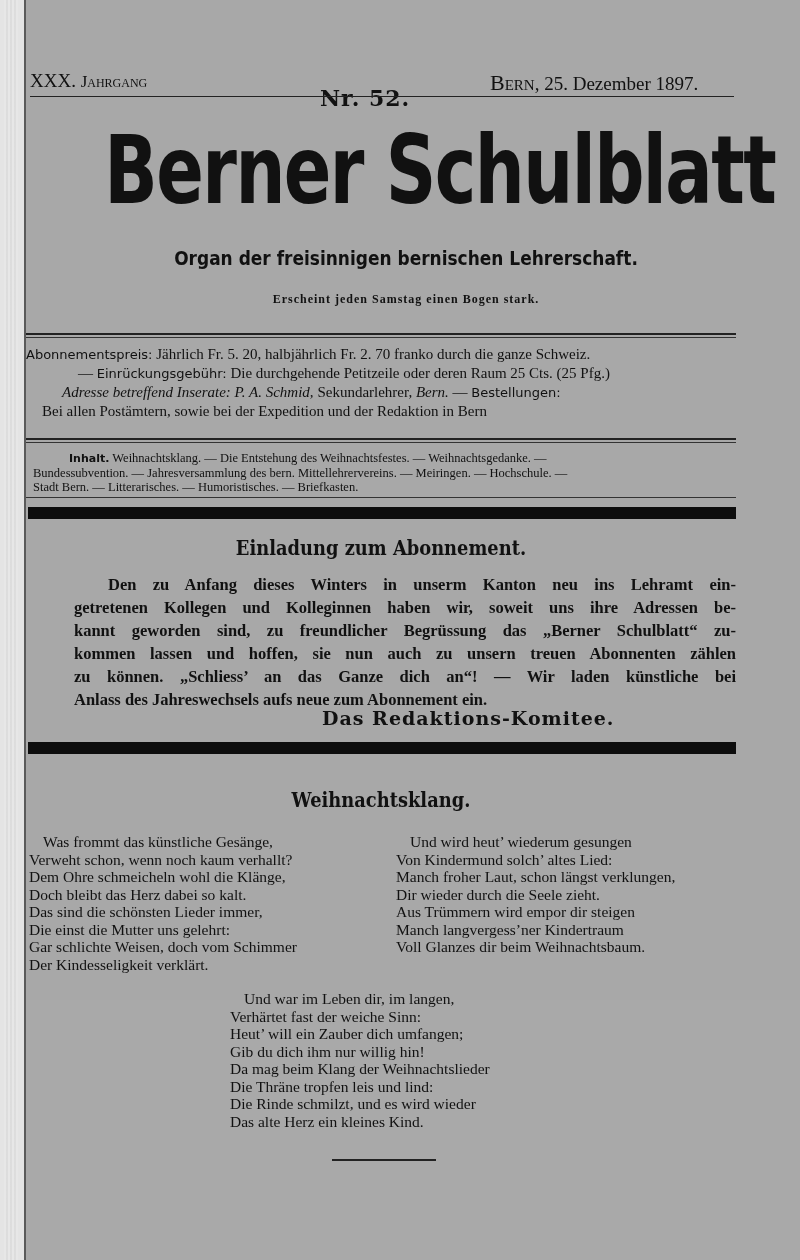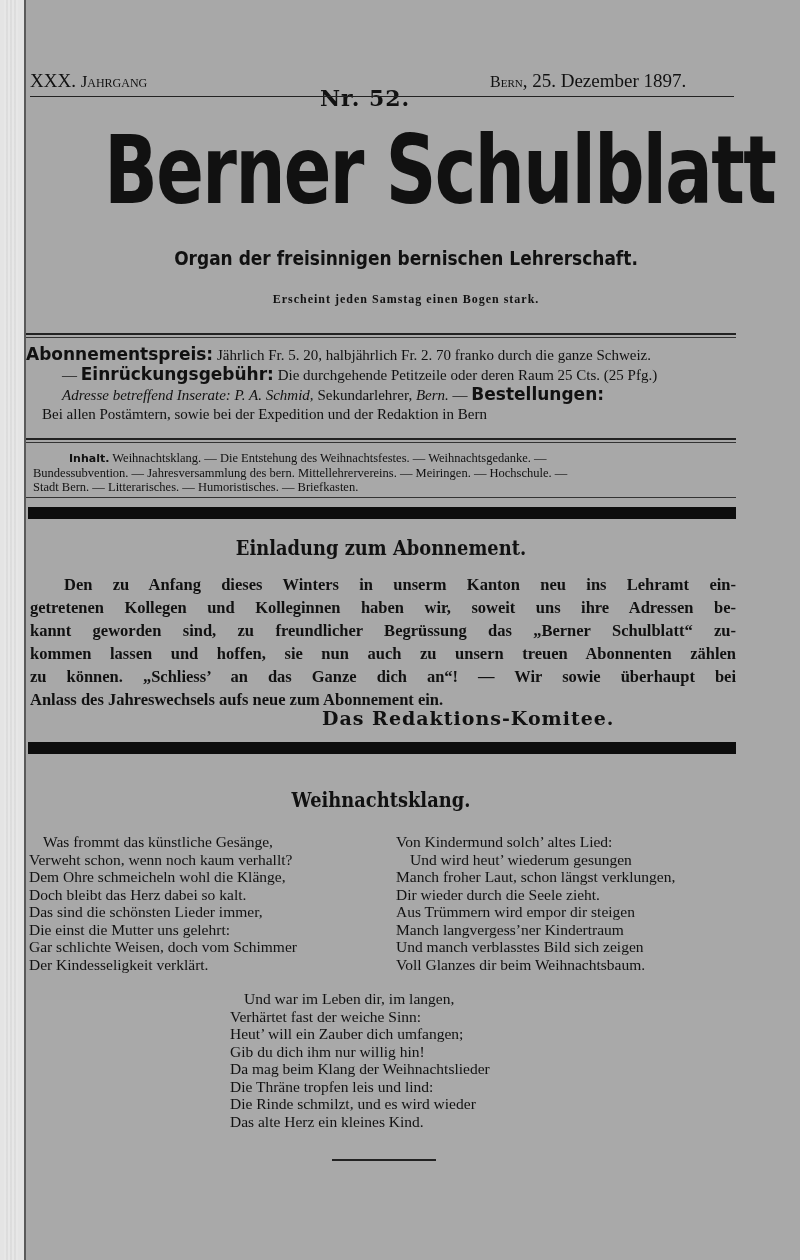--- a/index.html
+++ b/index.html
@@ -23,21 +23,21 @@
     position: absolute; left: 26px; top: 0; width: 774px; height: 1000px;
     background: #a8a8a8;
   }
   .abs { position: absolute; white-space: nowrap; }
 
   
   .mast-left { left: 4px; top: 70px; font-size: 19px; }
   .mast-left .sc { font-variant: small-caps; font-size: 17px; }
   .mast-center { left: 294px; top: 68px; font-size: 22px; font-weight: bold; font-family: "DejaVu Serif", serif; letter-spacing: 1px; margin-top: 17px; }
   .mast-right { left: 464px; top: 70px; font-size: 19px; }
-  .mast-right .sc { font-variant: small-caps; font-size: 16px; }
+  .mast-right .sc { font-variant: small-caps; font-size: 22px; }
   .rule-thin { position: absolute; height: 1px; background: #222; }
 
   .title {
     left: 0; top: 110px; width: 712px; text-align: center;
     font-family: "DejaVu Sans", sans-serif; font-weight: bold;
     font-size: 90px; letter-spacing: -2px; line-height: 120px;
     transform: scaleX(0.78) scaleY(1.05); transform-origin: 50% 50%;
   }
   .subtitle {
     left: 0; top: 246px; width: 760px; text-align: center;
@@ -47,36 +47,36 @@
   .appear {
     left: 0; top: 292px; width: 760px; text-align: center;
     font-size: 12px; font-weight: bold; letter-spacing: 1px;
   }
   .double-rule { position: absolute; left: 0; width: 710px; }
   .double-rule .a { height: 2px; background: #222; }
   .double-rule .b { height: 1px; background: #333; margin-top: 2px; }
 
   .info { left: 0; top: 345px; width: 720px; font-size: 15px; line-height: 19px; }
   .info .line { display: block; white-space: nowrap; }
-  .info .bold-sans { font-family: "DejaVu Sans", sans-serif; font-weight: bold; font-size: 17px; }
+  .info .bold-sans { font-family: "DejaVu Sans", sans-serif; font-weight: normal; font-size: 13px; }
   .info .ital { font-style: italic; }
 
   .contents { left: 0; top: 451px; width: 720px; font-size: 12.5px; line-height: 14px; margin-left: 7px; }
   .contents .line { display: block; white-space: nowrap; }
   .contents .lbl { font-family: "DejaVu Sans", sans-serif; font-weight: bold; font-size: 11px; }
 
   .thick-bar { position: absolute; left: 2px; width: 708px; height: 12px; background: #0d0d0d; }
 
   .h-section {
     left: 0; width: 710px; text-align: center;
     font-family: "DejaVu Serif", serif; font-weight: bold; font-size: 21px;
     transform: scaleX(0.85); transform-origin: 50% 50%;
   }
   .para { left: 4px; top: 573px; width: 706px; font-size: 16.5px; line-height: 23px; font-weight: bold; }
-  .para .line { display: block; white-space: nowrap; text-align: justify; text-align-last: justify; }
+  .para .line { display: block; white-space: nowrap; text-align: justify; text-align-last: justify; margin-left: 44px; }
   .para .line.indent { padding-left: 34px; }
   .para .line.last { text-align-last: left; }
   .signature {
     left: 296px; top: 707px; font-family: "DejaVu Serif", serif; font-weight: bold; font-size: 19px; letter-spacing: 1px;
   }
 
   .poem { font-size: 15.5px; line-height: 17.5px; }
   .poem .line { display: block; white-space: nowrap; }
   .poem .line.indent { padding-left: 14px; }
   .poem-col1 { left: 3px; top: 833px; }
@@ -104,21 +104,21 @@
   <div class="abs subtitle">Organ der freisinnigen bernischen Lehrerschaft.</div>
   <div class="abs appear">Erscheint jeden Samstag einen Bogen stark.</div>
 
   <div class="double-rule" style="top:333px;">
       <div class="a"></div>
       <div class="b"></div>
     </div>
 
   <div class="abs info">
     <span class="line"><span class="bold-sans">Abonnementspreis:</span><span> Jährlich Fr. 5. 20, halbjährlich Fr. 2. 70 franko durch die ganze Schweiz.</span></span>
-    <span class="line" style="padding-left:36px;"><span>— </span><span class="bold-sans">Einrückungsgebühr:</span><span> Die durchgehende Petitzeile oder deren Raum 25 Cts. (25 Pfg.)</span></span>
+    <span class="line" style="padding-left:52px;"><span>— </span><span class="bold-sans">Einrückungsgebühr:</span><span> Die durchgehende Petitzeile oder deren Raum 25 Cts. (25 Pfg.)</span></span>
     <span class="line" style="padding-left:36px;"><span class="ital">Adresse betreffend Inserate: P. A. Schmid,</span><span> Sekundarlehrer, </span><span class="ital">Bern.</span><span> — </span><span class="bold-sans">Bestellungen:</span></span>
     <span class="line" style="padding-left:16px;">Bei allen Postämtern, sowie bei der Expedition und der Redaktion in Bern</span>
   </div>
 
   <div class="double-rule" style="top:438px;">
       <div class="a"></div>
       <div class="b"></div>
     </div>
 
   <div class="abs contents">
@@ -131,48 +131,47 @@
       <div class="b"></div>
     </div>
   <div class="thick-bar" style="top:507px;"></div>
 
   <div class="abs h-section" style="top:535px;">Einladung zum Abonnement.</div>
   <div class="abs para">
     <span class="line indent">Den zu Anfang dieses Winters in unserm Kanton neu ins Lehramt ein-</span>
     <span class="line">getretenen Kollegen und Kolleginnen haben wir, soweit uns ihre Adressen be-</span>
     <span class="line">kannt geworden sind, zu freundlicher Begrüssung das „Berner Schulblatt“ zu-</span>
     <span class="line">kommen lassen und hoffen, sie nun auch zu unsern treuen Abonnenten zählen</span>
-    <span class="line">zu können. „Schliess’ an das Ganze dich an“! — Wir sowie überhaupt bei</span>
+    <span class="line">zu können. „Schliess’ an das Ganze dich an“! — Wir laden künstliche bei</span>
     <span class="line last">Anlass des Jahreswechsels aufs neue zum Abonnement ein.</span>
   </div>
   <div class="abs signature">Das Redaktions-Komitee.</div>
 
   <div class="thick-bar" style="top:742px;"></div>
 
   <div class="abs h-section" style="top:787px;">Weihnachtsklang.</div>
 
   <div class="abs poem poem-col1">
     <span class="line indent">Was frommt das künstliche Gesänge,</span>
     <span class="line">Verweht schon, wenn noch kaum verhallt?</span>
     <span class="line">Dem Ohre schmeicheln wohl die Klänge,</span>
     <span class="line">Doch bleibt das Herz dabei so kalt.</span>
     <span class="line">Das sind die schönsten Lieder immer,</span>
     <span class="line">Die einst die Mutter uns gelehrt:</span>
     <span class="line">Gar schlichte Weisen, doch vom Schimmer</span>
     <span class="line">Der Kindesseligkeit verklärt.</span>
   </div>
 
   <div class="abs poem poem-col2">
+    <span class="line indent">Und wird heut’ wiederum gesungen</span>
     <span class="line">Von Kindermund solch’ altes Lied:</span>
-    <span class="line indent">Und wird heut’ wiederum gesungen</span>
     <span class="line">Manch froher Laut, schon längst verklungen,</span>
     <span class="line">Dir wieder durch die Seele zieht.</span>
     <span class="line">Aus Trümmern wird empor dir steigen</span>
     <span class="line">Manch langvergess’ner Kindertraum</span>
-    <span class="line">Und manch verblasstes Bild sich zeigen</span>
     <span class="line">Voll Glanzes dir beim Weihnachtsbaum.</span>
   </div>
 
   <div class="abs poem poem-col3">
     <span class="line indent">Und war im Leben dir, im langen,</span>
     <span class="line">Verhärtet fast der weiche Sinn:</span>
     <span class="line">Heut’ will ein Zauber dich umfangen;</span>
     <span class="line">Gib du dich ihm nur willig hin!</span>
     <span class="line">Da mag beim Klang der Weihnachtslieder</span>
     <span class="line">Die Thräne tropfen leis und lind:</span>

